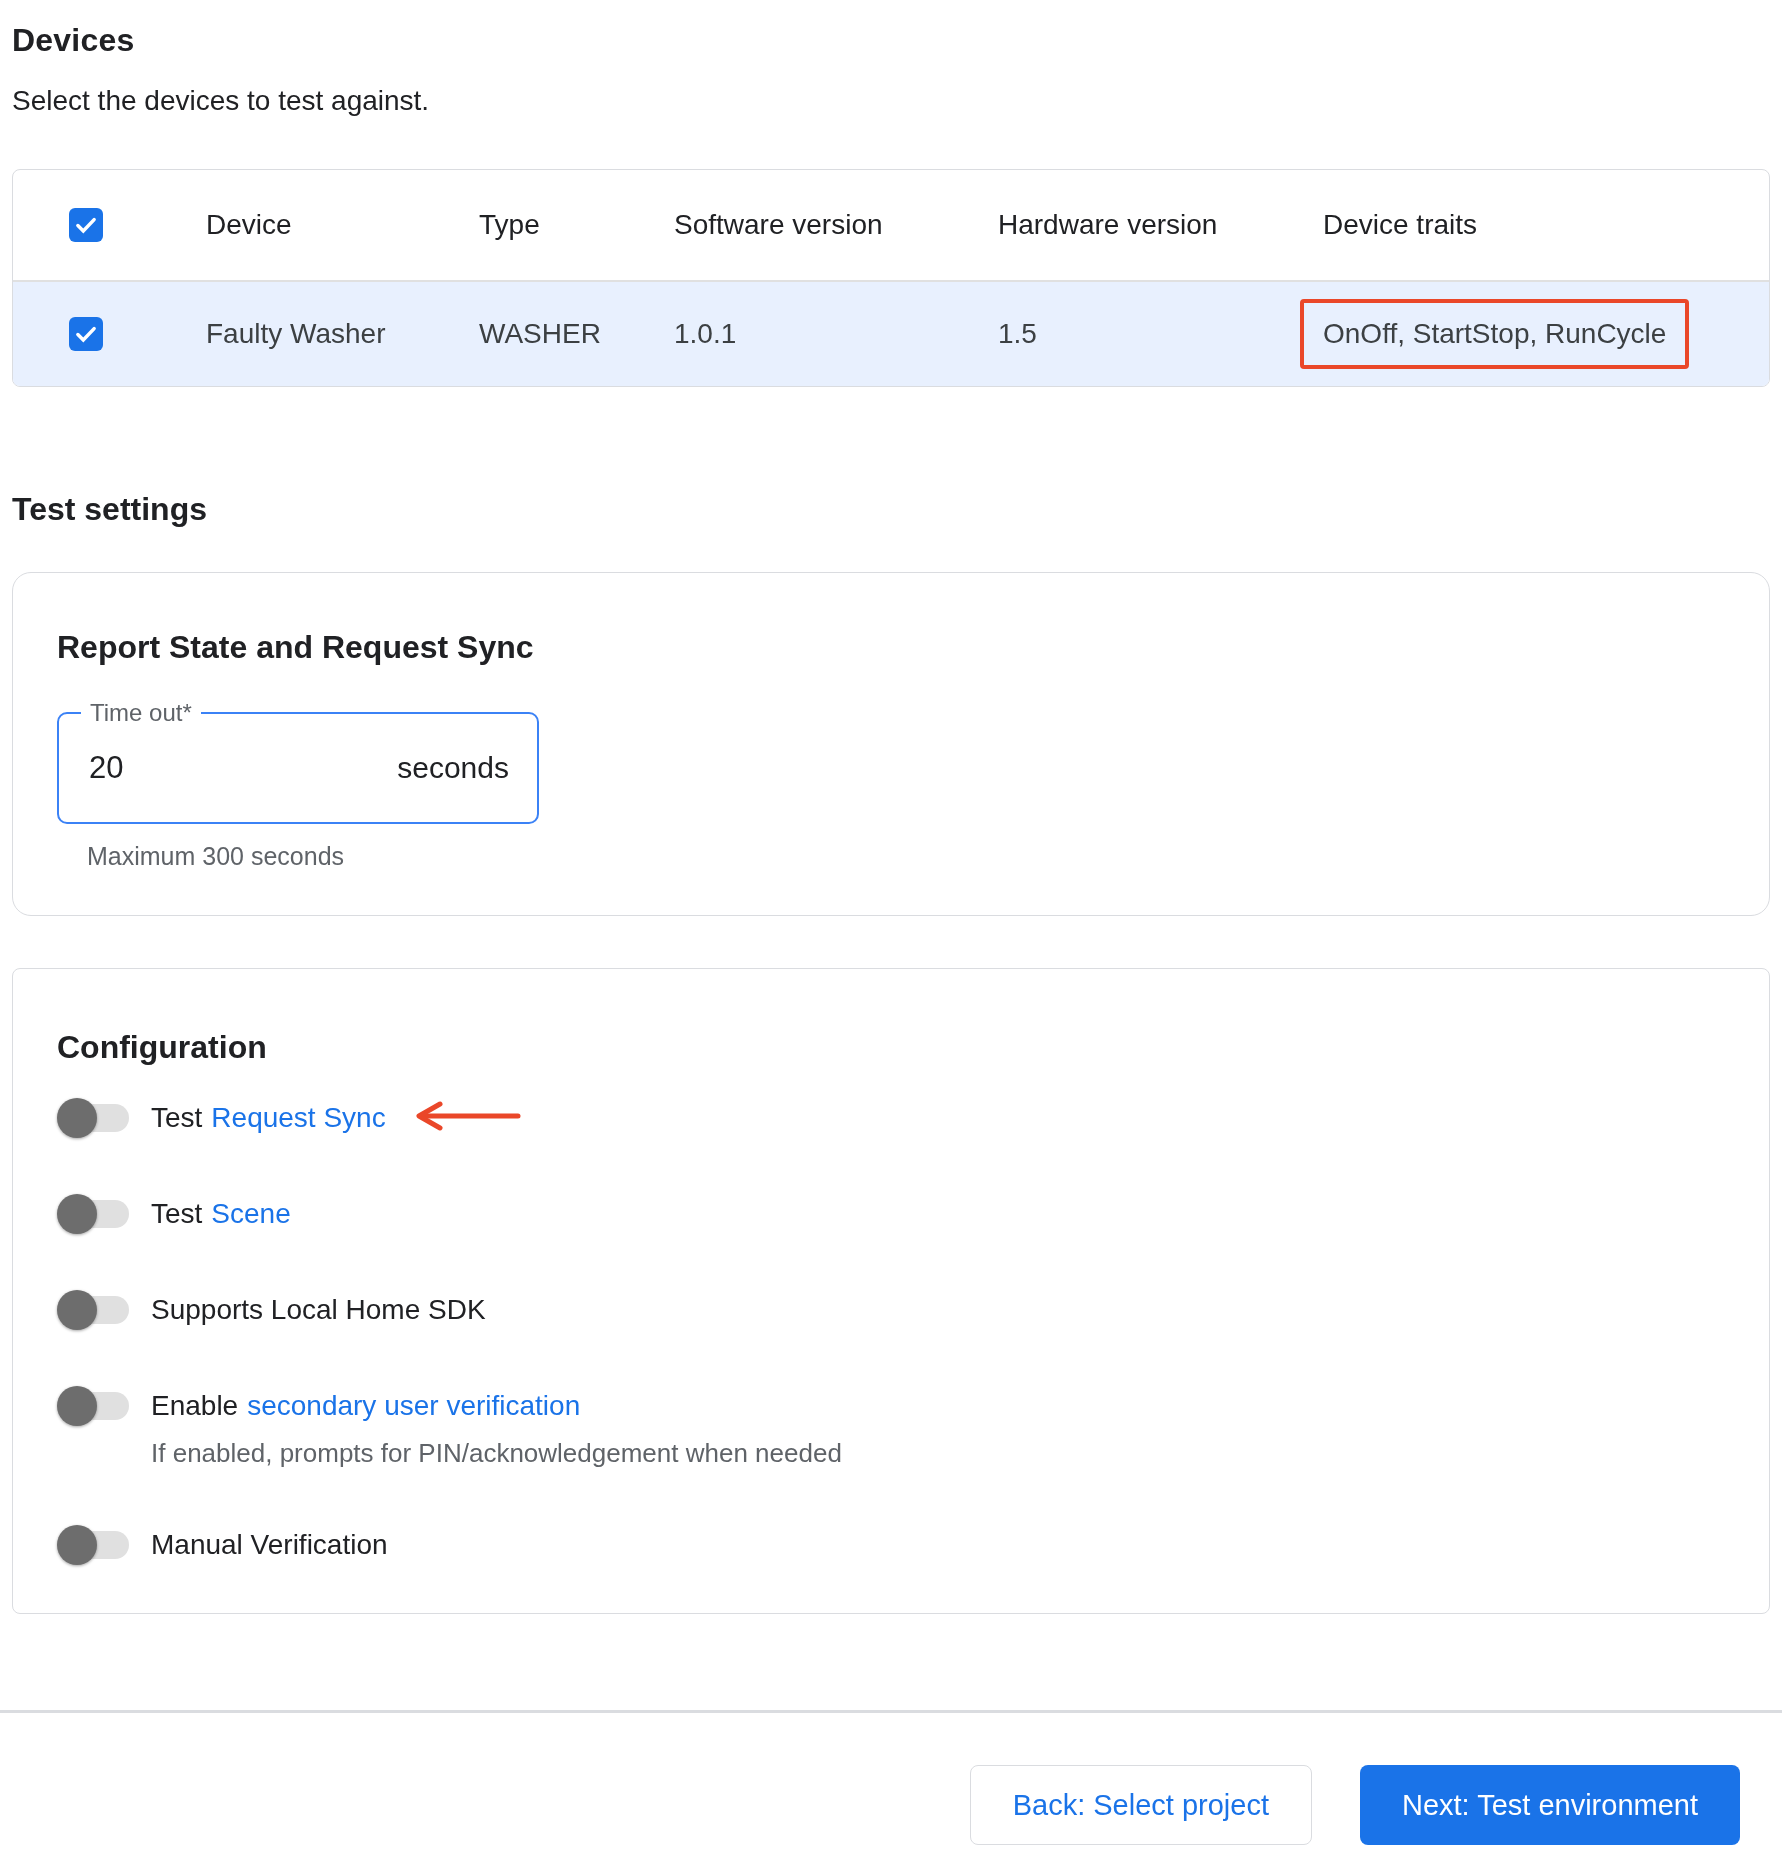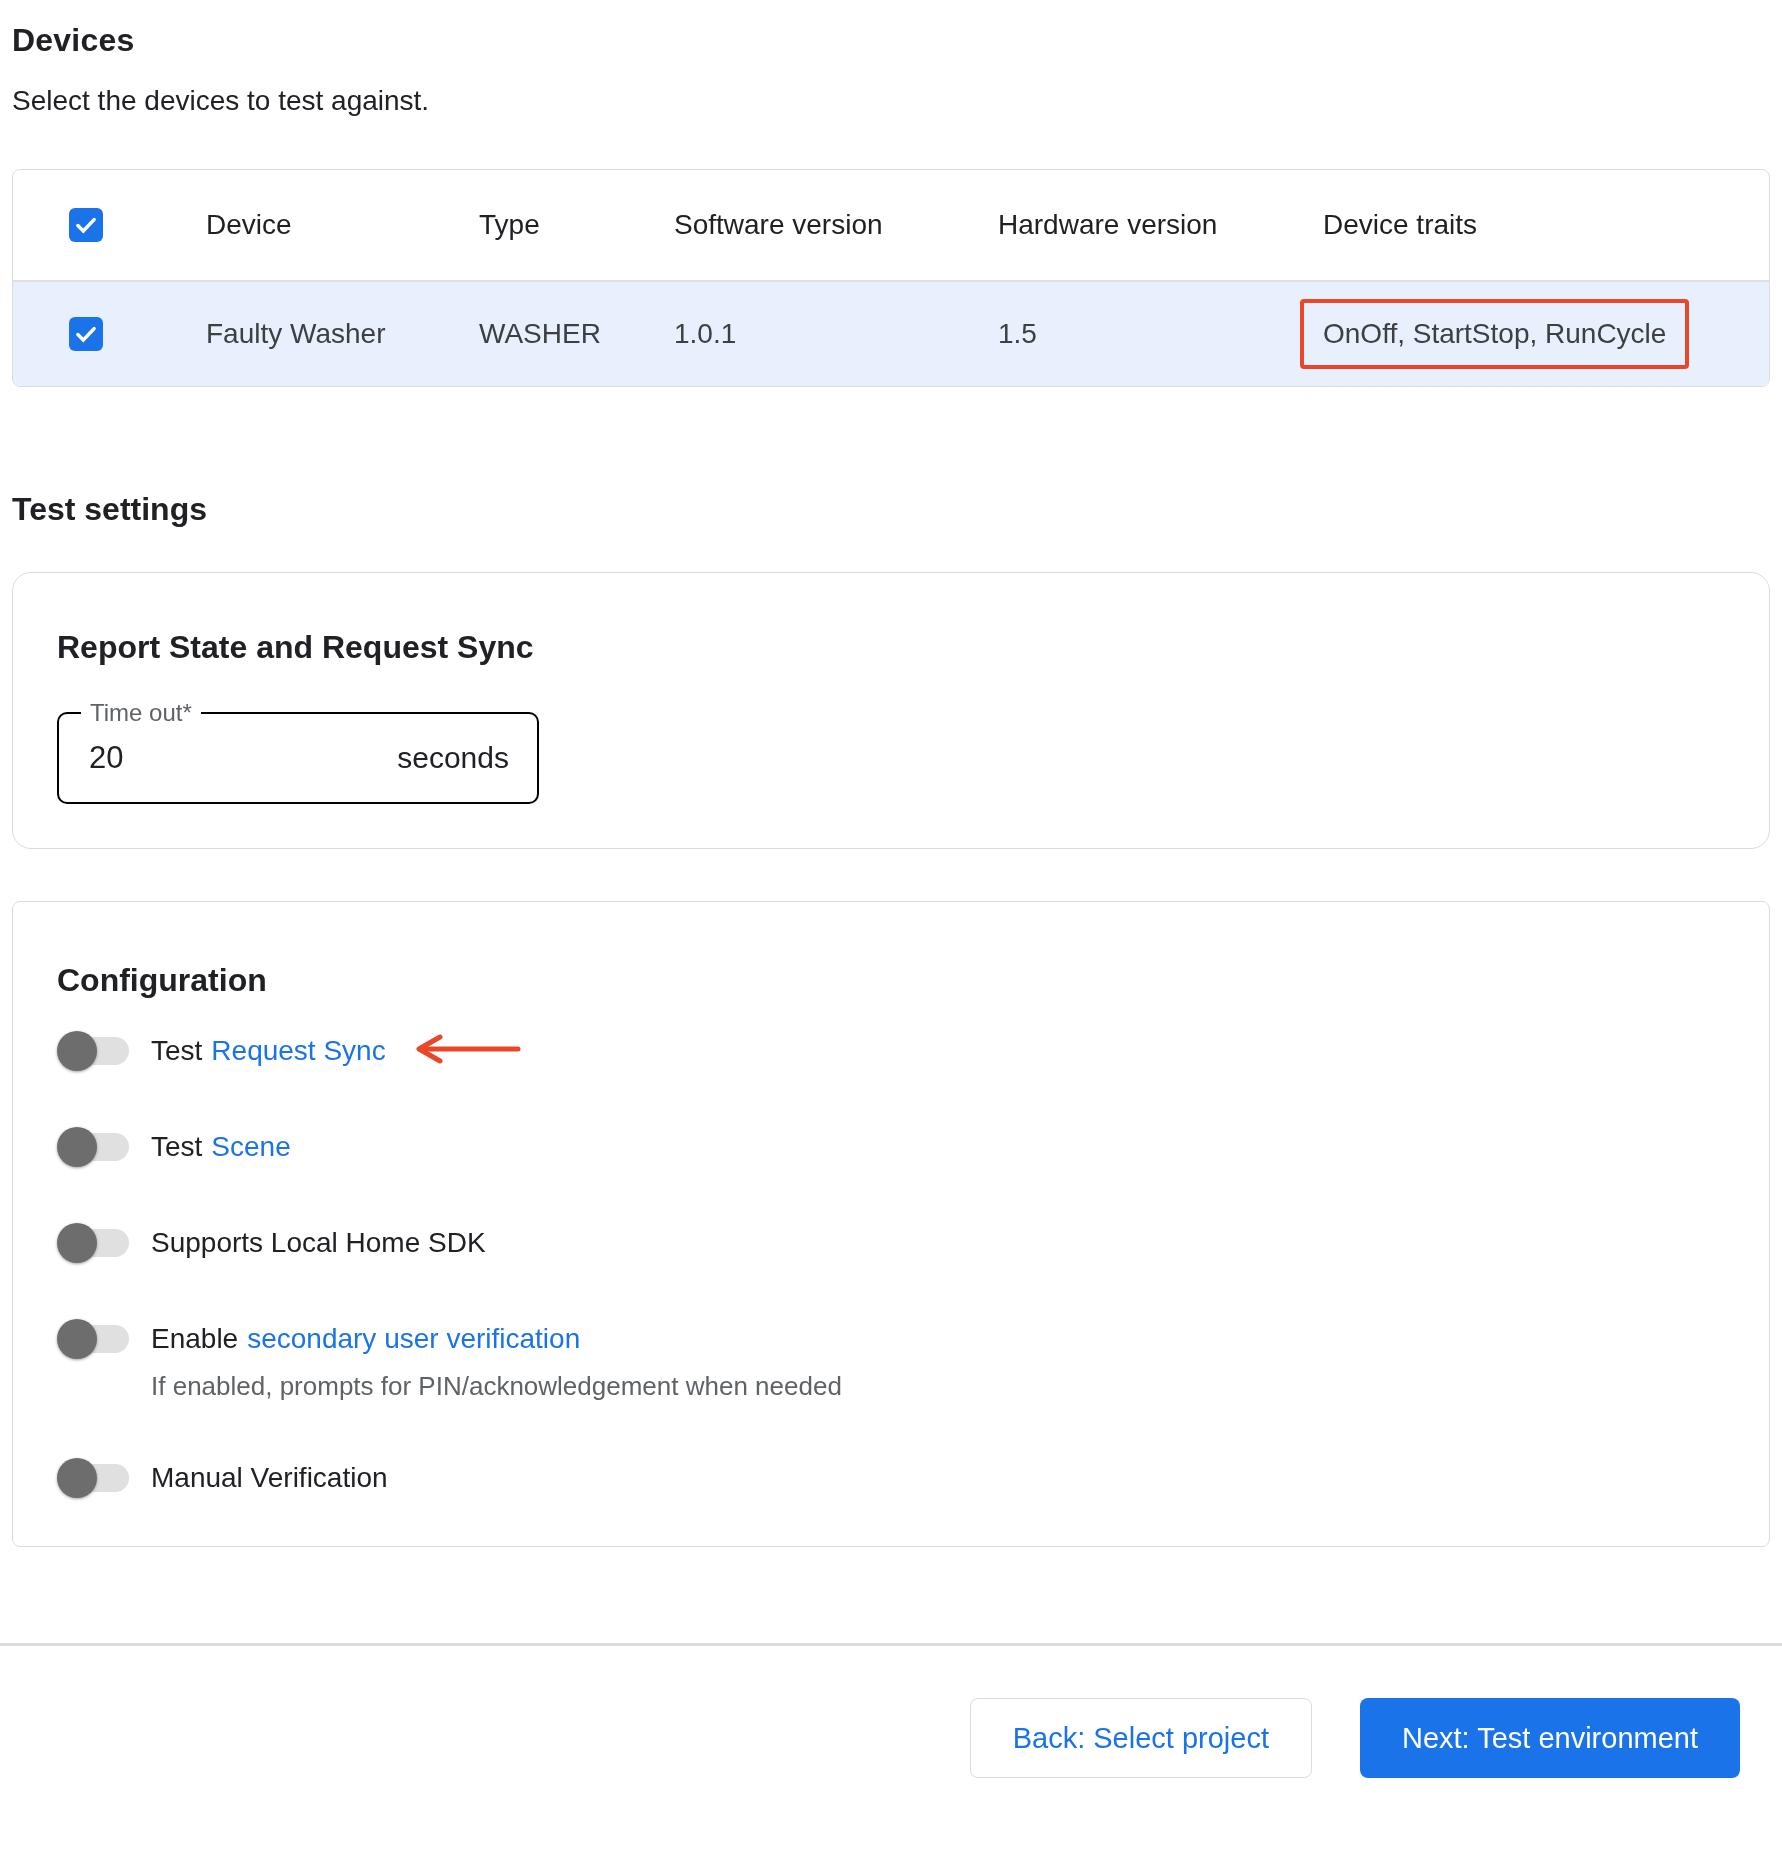--- a/index.html
+++ b/index.html
@@ -61,22 +61,22 @@
     border-radius:8px;
     padding:56px 44px 44px;
   }
   .card+.card{margin-top:0;}
   #report-card{margin-top:0;border-radius:19px;}
   #config-card{margin-top:52px;padding-top:60px;padding-bottom:48px;}
 
   
   .field{
     position:relative;
-    width:482px;height:92px;
-    border:2px solid #000000;
+    width:482px;height:112px;
+    border:2px solid #3b82f6;
     border-radius:10px;
     display:flex;align-items:center;justify-content:space-between;
     padding:12px 28px;
   }
   .field-label{
     position:absolute;top:-15px;left:22px;
     background:#fff;padding:0 9px;
     font-size:24px;color:var(--text2);
   }
   .field input{
@@ -172,20 +172,21 @@
 
   <h2 class="h2">Test settings</h2>
 
   <section class="card" id="report-card">
     <h3 class="card-title">Report State and Request Sync</h3>
     <div class="field">
       <span class="field-label">Time out*</span>
       <input value="20" style="">
       <span class="field-suffix">seconds</span>
     </div>
+    <div class="helper">Maximum 300 seconds</div>
   </section>
 
   <section class="card" id="config-card">
     <h3 class="card-title" style="margin-bottom:32px;">Configuration</h3>
 
     <div class="toggle-row">
       <span class="toggle">
         <span class="track"></span>
         <span class="thumb"></span>
       </span>

